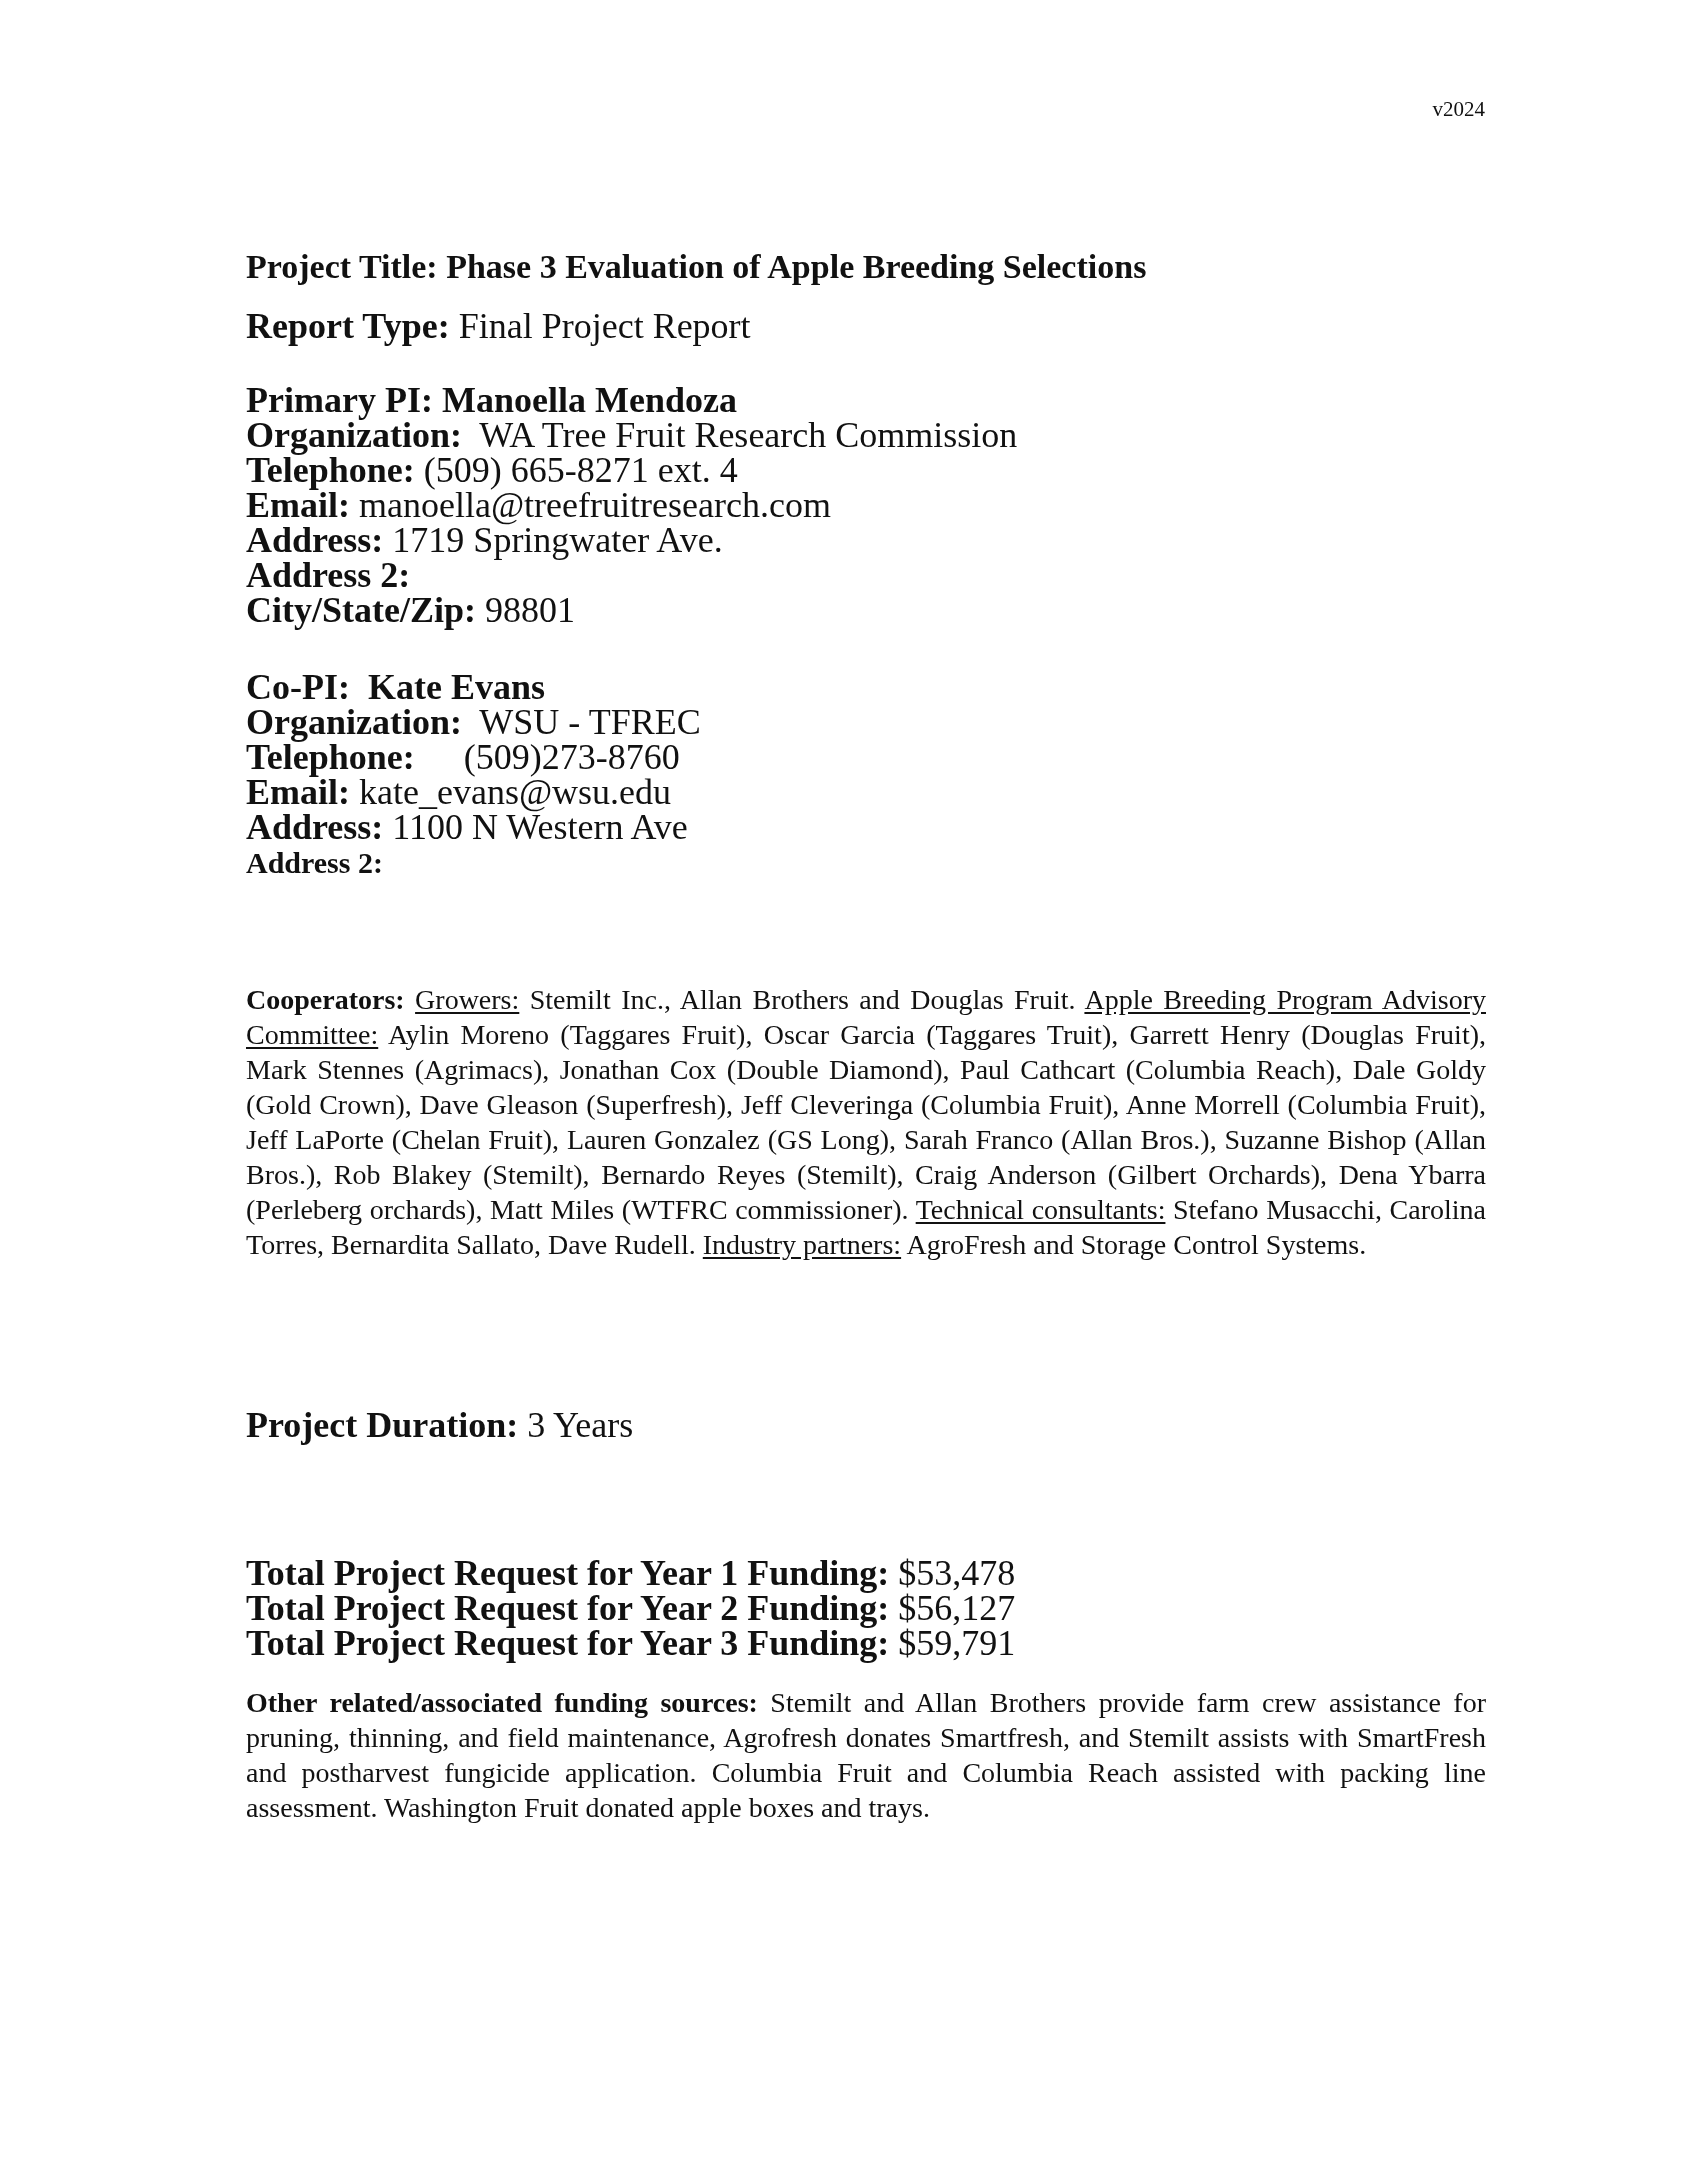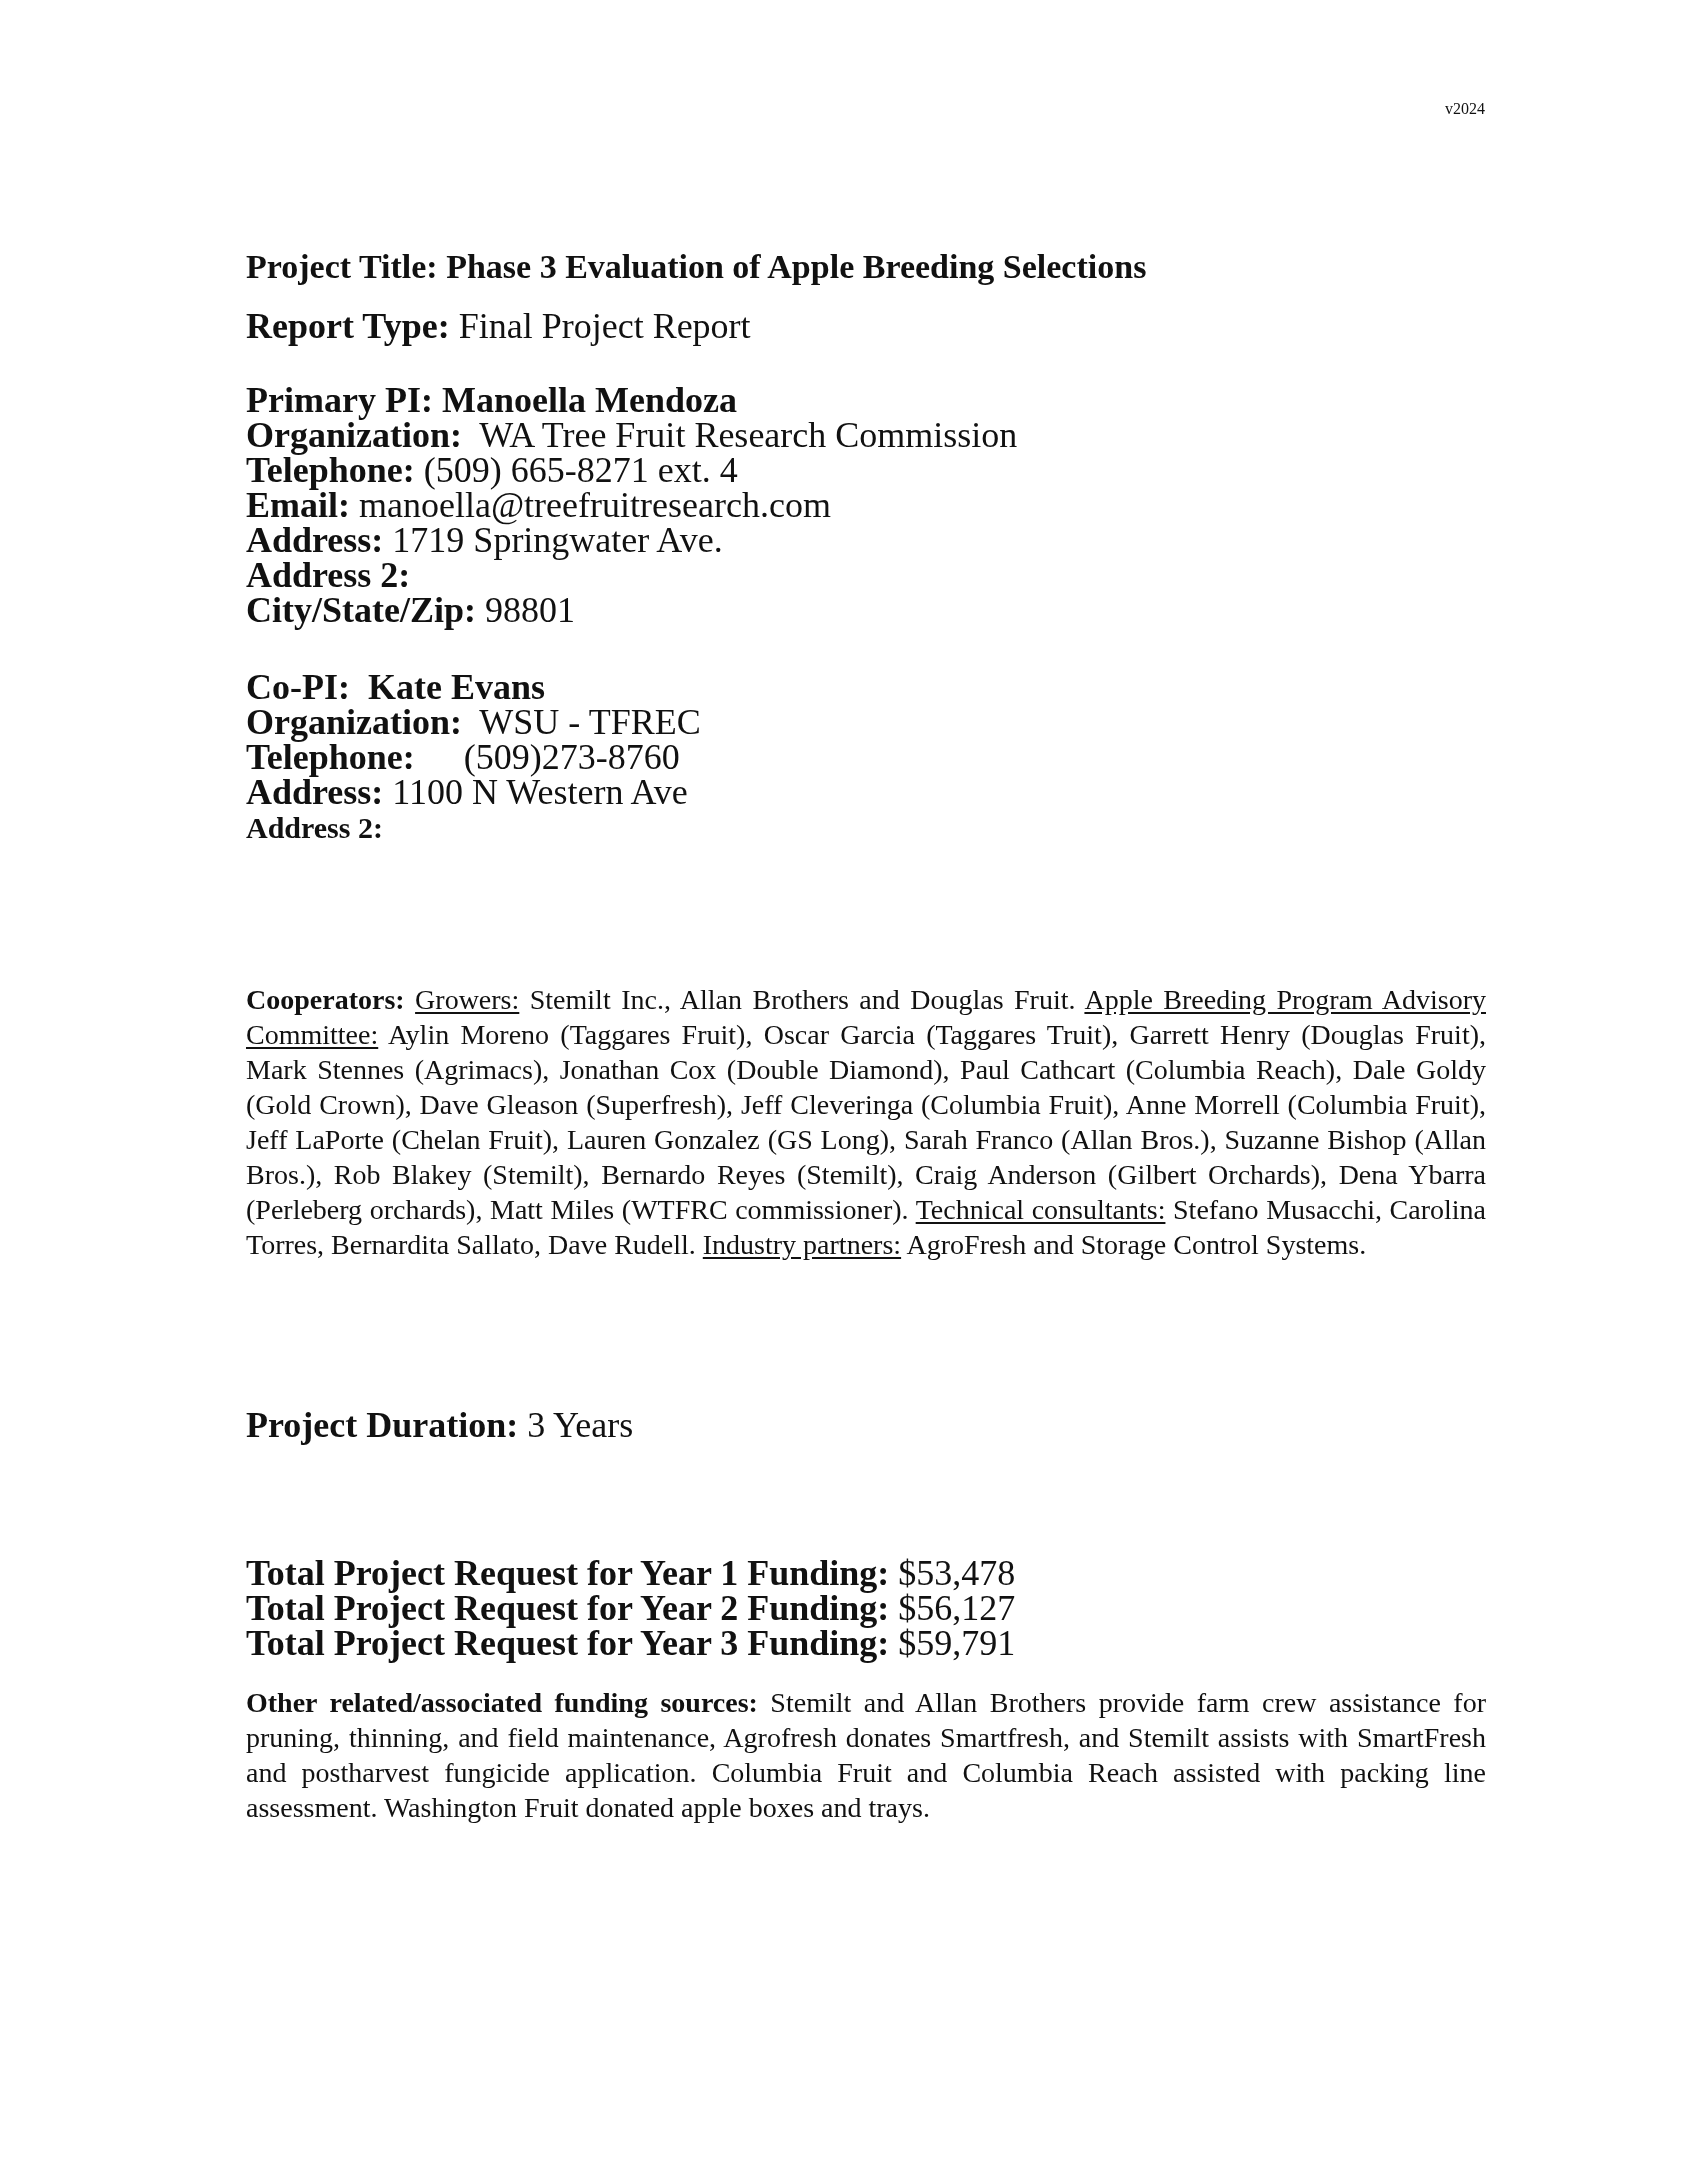--- a/index.html
+++ b/index.html
@@ -1,21 +1,21 @@
 <!DOCTYPE html>
 <html><head>
 <meta charset="utf-8">
 <style>
   html, body { margin: 0; padding: 0; background: #ffffff; }
   body { width: 1683px; height: 2178px; position: relative; overflow: hidden;
          font-family: "Liberation Serif", "DejaVu Serif", serif; color: #111111; }
   .blk { position: absolute; left: 246px; width: 1240px; }
   .line { font-size: 36px; line-height: 35px; white-space: nowrap; }
   b, .b { font-weight: bold; }
-  .version { position: absolute; right: 198px; top: 96px; font-size: 16px; line-height: 26px; }
+  .version { position: absolute; right: 198px; top: 96px; font-size: 21px; line-height: 26px; }
   .title { position: absolute; left: 246px; top: 230px; font-size: 34px; font-weight: bold; line-height: 42px; white-space: nowrap; margin-top: 16px; }
   .para { font-size: 28px; line-height: 35px; text-align: justify; text-align-last: left; }
   .u { text-decoration: underline; text-underline-offset: 3px; }
   .gap { display: inline-block; }
   .addr2-lg { font-size: 30px; }
 </style>
 </head>
 <body>
 
 <div class="version">v2024</div>
@@ -68,20 +68,24 @@
   </div>
   <div class="line">
     <b>Organization:</b>&nbsp;
     <span>WSU - TFREC</span>
   </div>
   <div class="line">
     <b>Telephone:</b><span class="gap" style="width:40px;"></span>
     <span>(509)273-8760</span>
   </div>
   <div class="line">
+    <b>Email:</b>
+    <span>kate_evans@wsu.edu</span>
+  </div>
+  <div class="line">
     <b>Address:</b>
     <span>1100 N Western Ave</span>
   </div>
   <div class="line addr2-lg">
     <b>Address 2:</b>
     <span></span>
   </div>
 </div>
 
 <div class="blk para" style="top:982px;">

